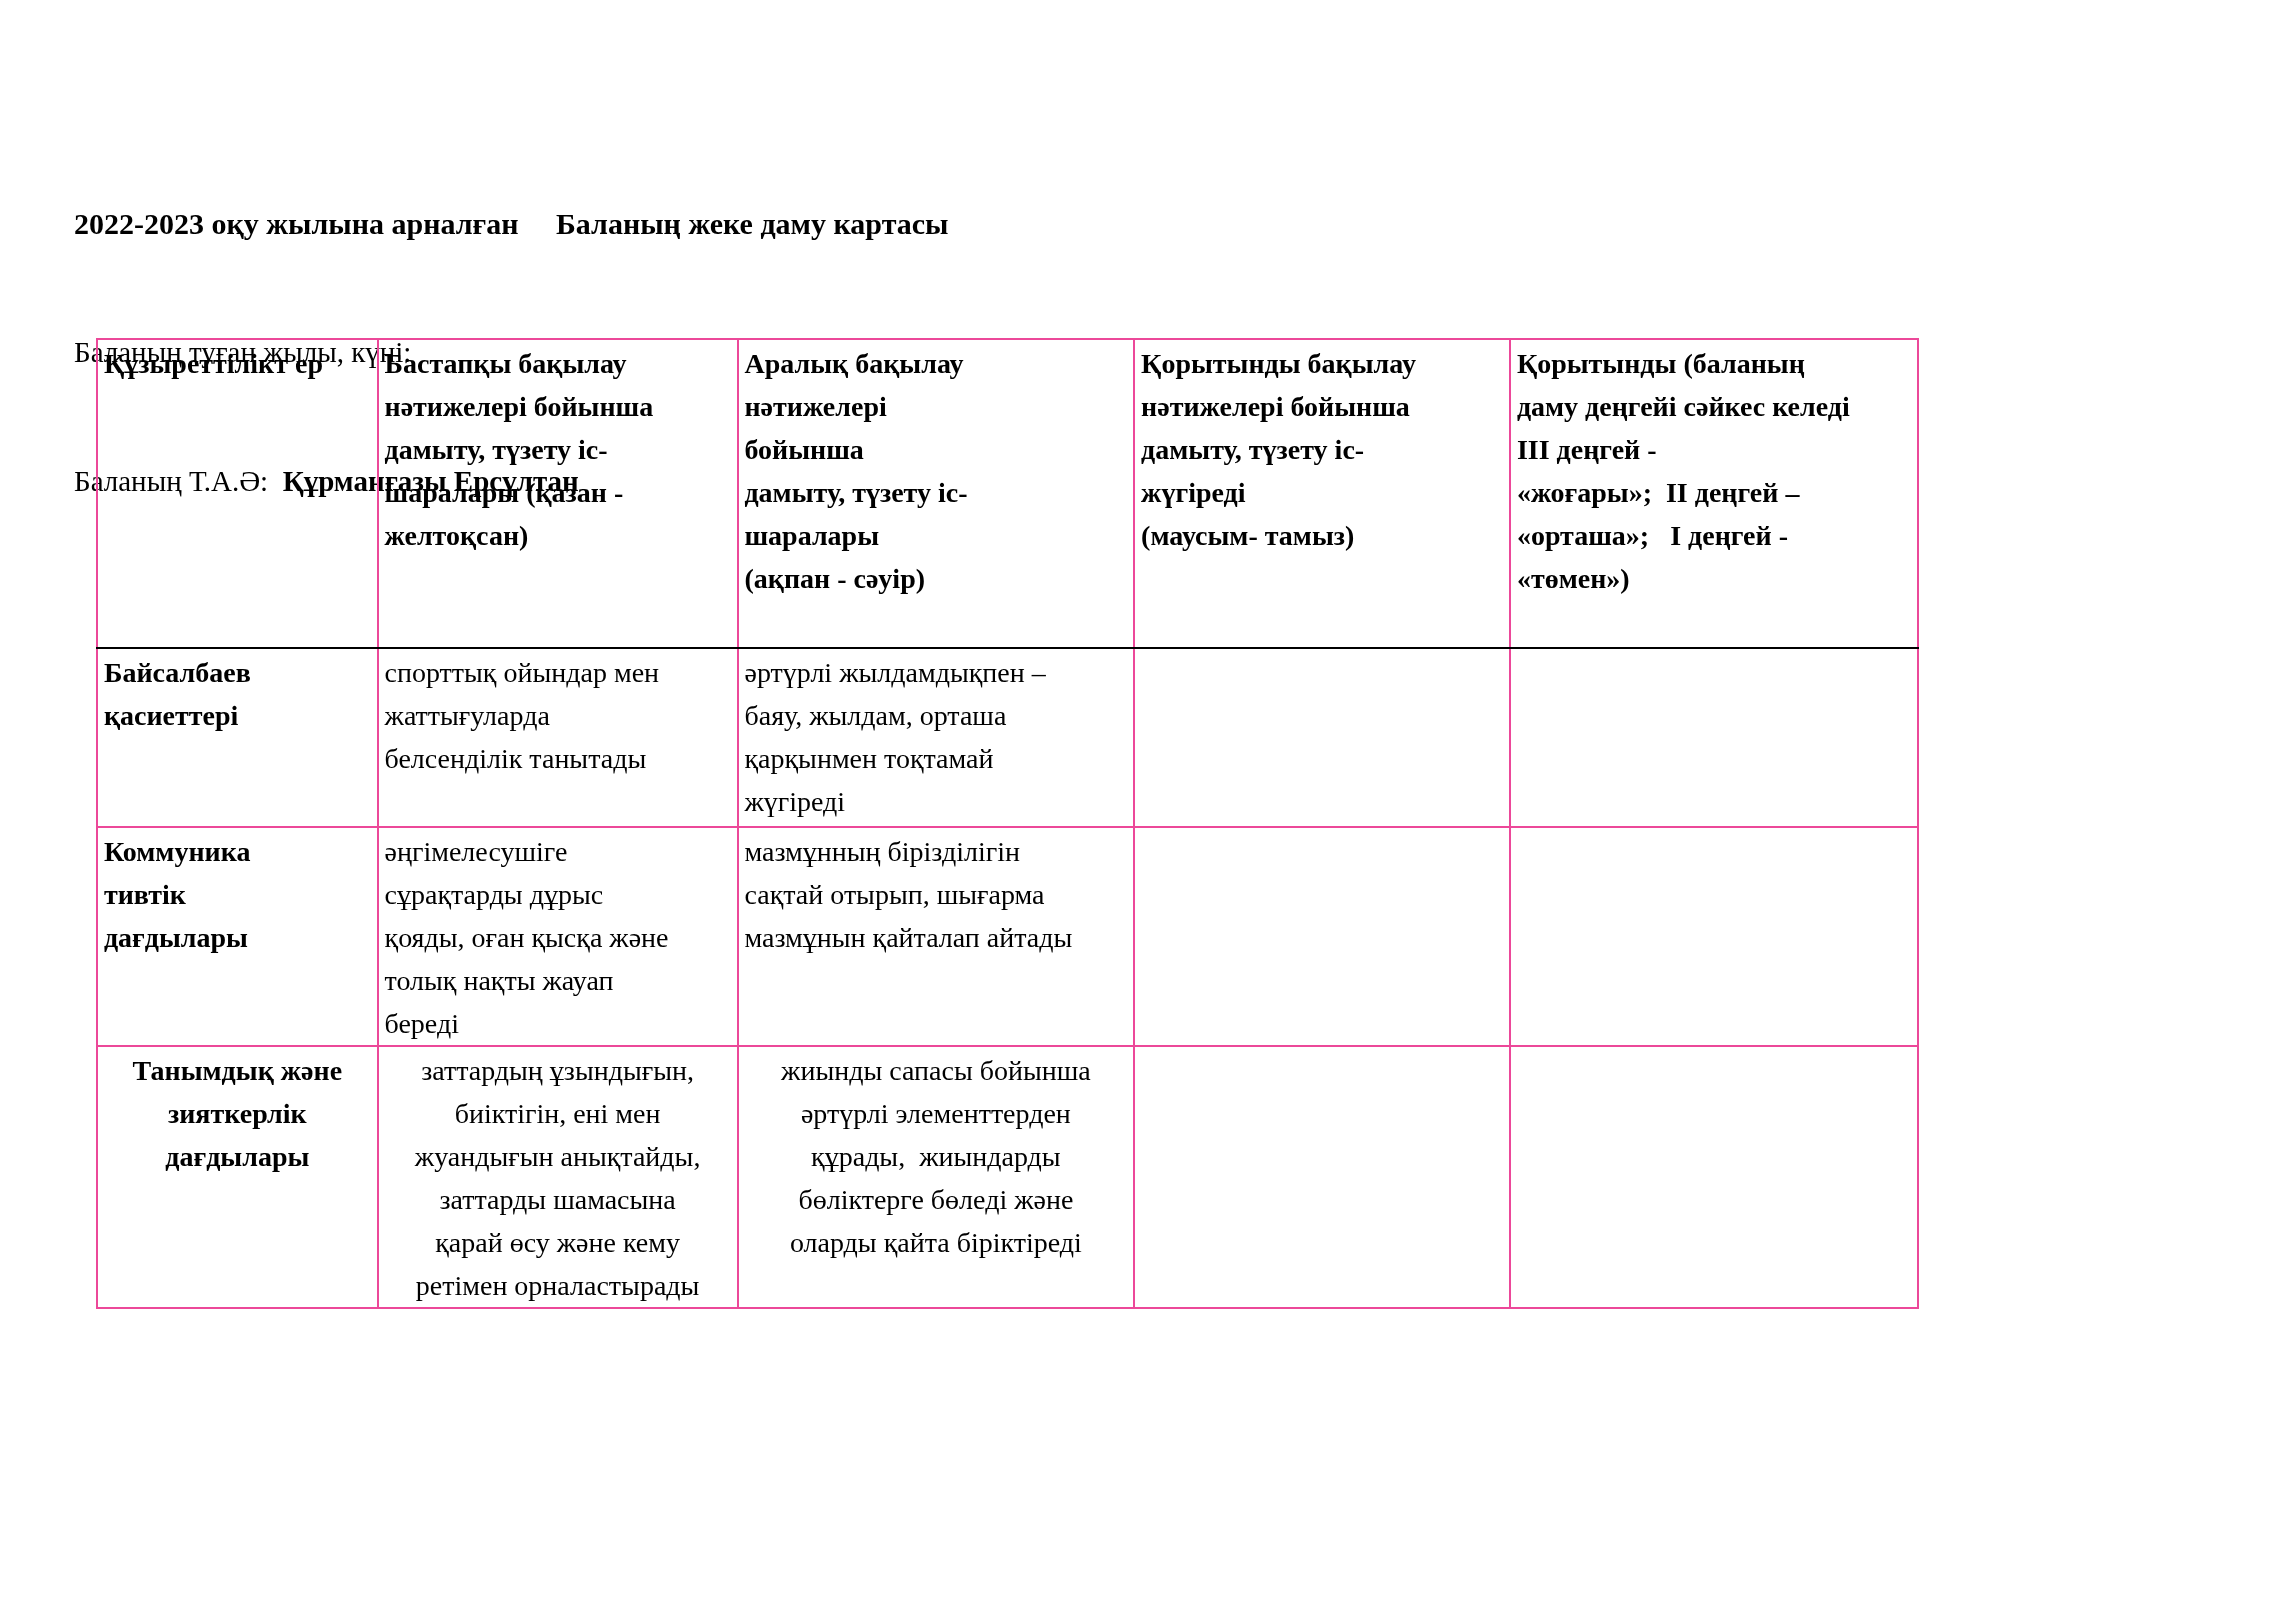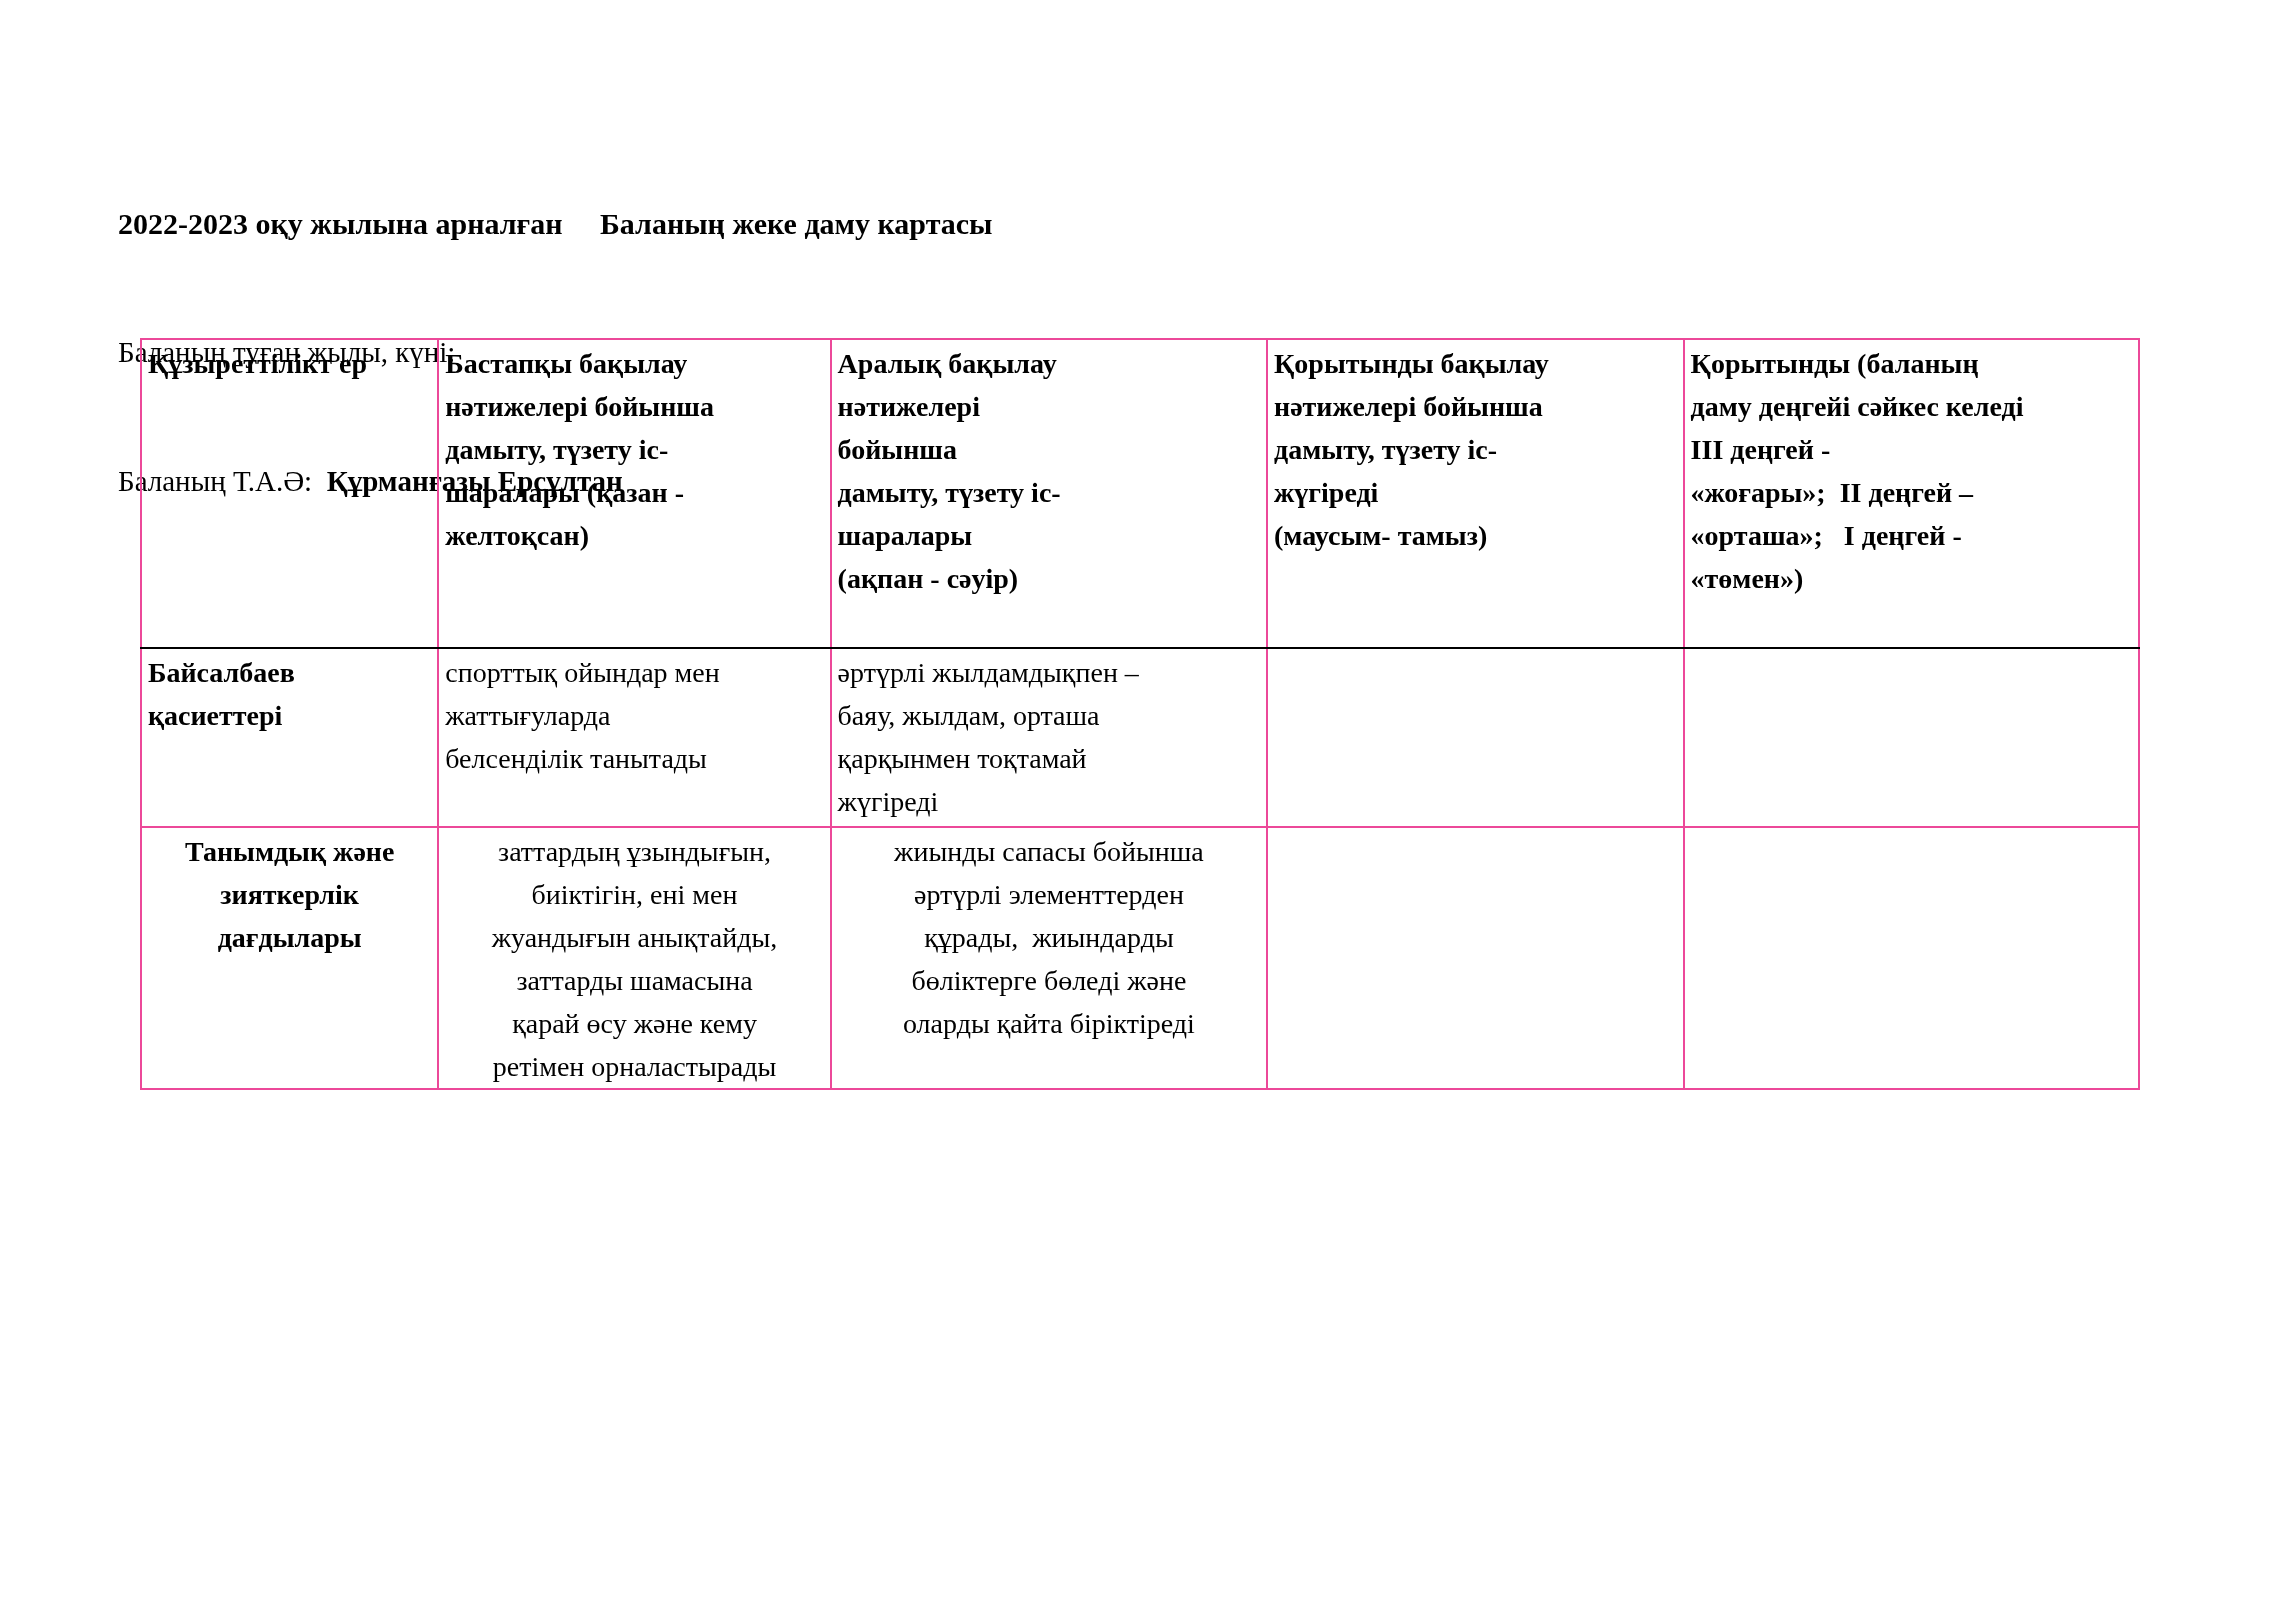--- a/index.html
+++ b/index.html
@@ -2,27 +2,26 @@
 <html><head>
 <meta charset="utf-8">
 <style>
   html, body {
     margin: 0;
     padding: 0;
     background: #ffffff;
   }
   .page {
     position: relative;
-    width: 2096px;
+    width: 1919px;
     height: 1621px;
     background: #ffffff;
     color: #000000;
     font-family: "Liberation Serif", "DejaVu Serif", serif;
     overflow: hidden;
-    margin-left: 44px;
   }
   .doc-header {
     position: absolute;
     left: 74px;
     top: 116px;
     font-size: 29px;
     line-height: 43px;
     white-space: pre-wrap;
   }
   .doc-header .line { white-space: pre-wrap; }
@@ -109,20 +108,35 @@
 жаттығуларда
 белсенділік танытады</td>
         <td>әртүрлі жылдамдықпен –
 баяу, жылдам, орташа
 қарқынмен тоқтамай
 жүгіреді</td>
         <td></td>
         <td></td>
       </tr>
 
+      <tr class="body-row-1">
+        <td class="competency-cell">Коммуника
+тивтік
+дағдылары</td>
+        <td>әңгімелесушіге
+сұрақтарды дұрыс
+қояды, оған қысқа және
+толық нақты жауап
+береді</td>
+        <td>мазмұнның бірізділігін
+сақтай отырып, шығарма
+мазмұнын қайталап айтады</td>
+        <td></td>
+        <td></td>
+      </tr>
 
       <tr class="body-row-2">
         <td class="competency-cell">Танымдық және
 зияткерлік
 дағдылары</td>
         <td>заттардың ұзындығын,
 биіктігін, ені мен
 жуандығын анықтайды,
 заттарды шамасына
 қарай өсу және кему

